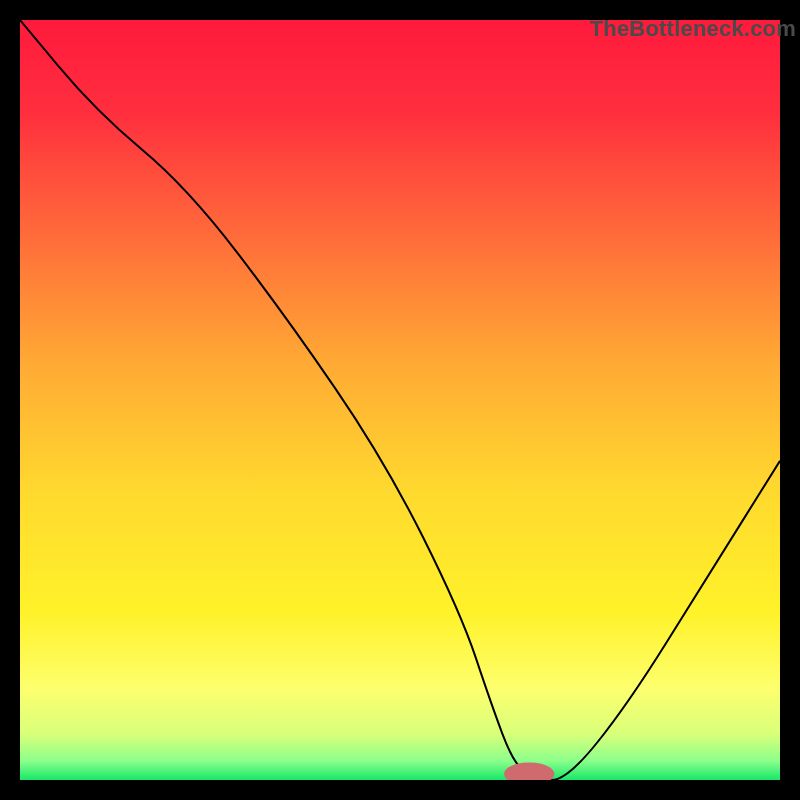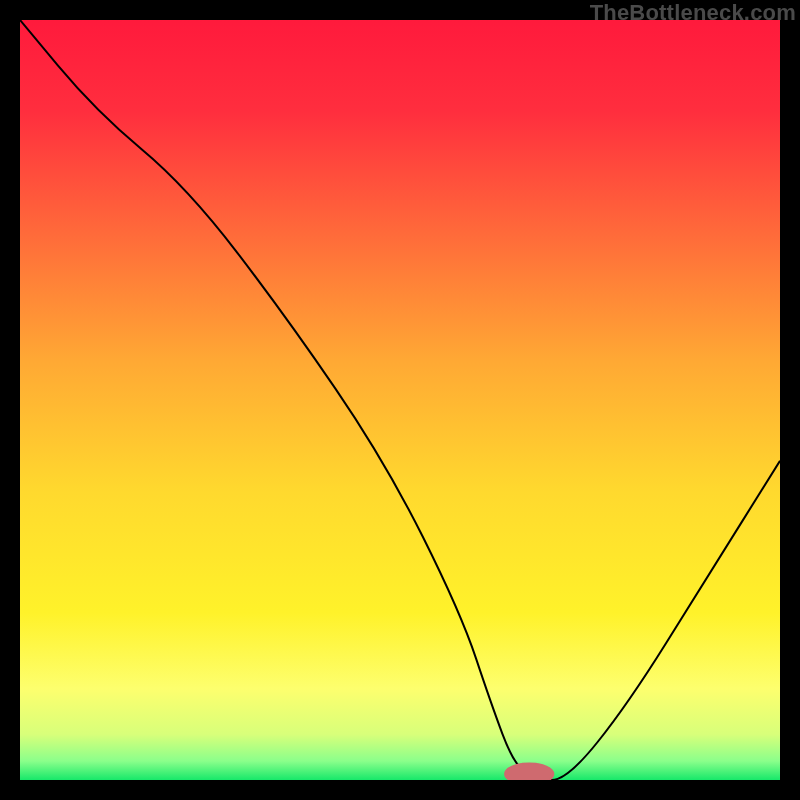--- a/index.html
+++ b/index.html
@@ -19,21 +19,21 @@
   }
   .plot {
     position: absolute;
     left: 20px;
     top: 20px;
     width: 760px;
     height: 760px;
   }
   .watermark {
     position: absolute;
-    top: 0px;
+    top: 16px;
     right: 4px;
     color: #4a4a4a;
     font-size: 22px;
     font-weight: 600;
     user-select: none;
     letter-spacing: 0.2px;
   }
 </style>
 </head>
 <body>

